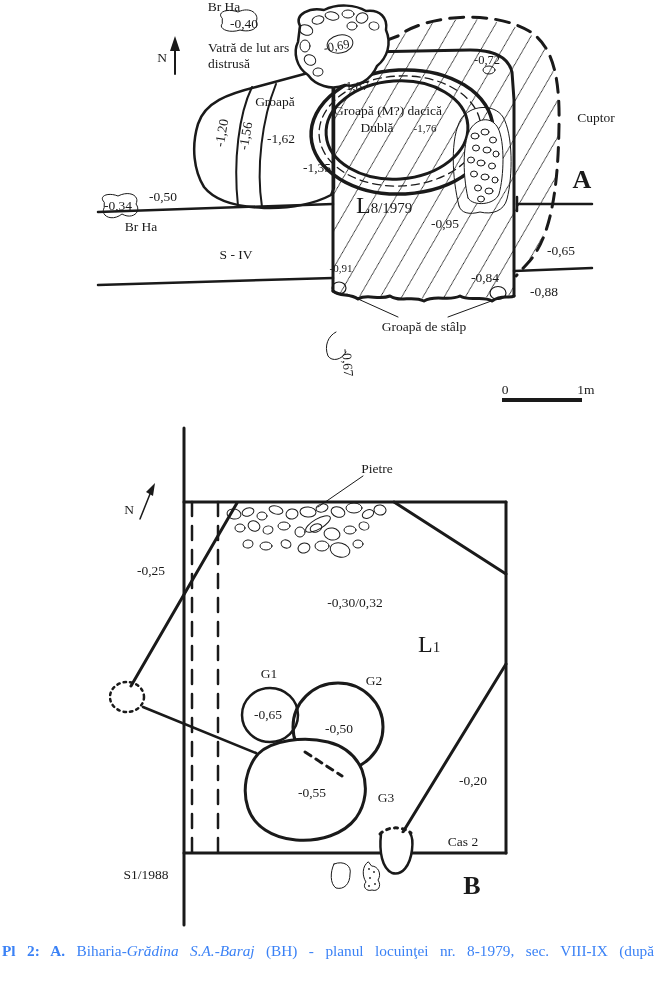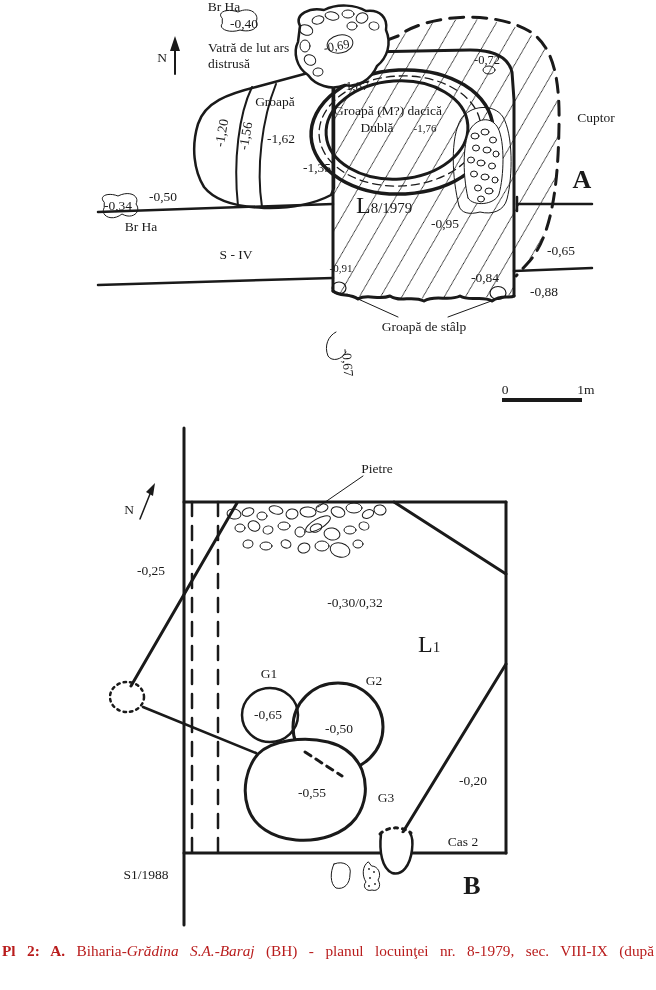--- a/index.html
+++ b/index.html
@@ -5,21 +5,21 @@
   html,body{margin:0;padding:0;background:#fff;width:656px;height:990px;overflow:hidden;}
   body{font-family:"Liberation Serif","DejaVu Serif",serif;color:#1a1a1a;}
   .figure-wrap{position:relative;width:656px;height:770px;background:#fff;}
   svg{display:block;}
   svg text{font-family:"Liberation Serif","DejaVu Serif",serif;fill:#1a1a1a;font-size:13.5px;}
   .lbl-sm{font-size:11px;}
   .lbl-md{font-size:12.5px;}
   .plan-letter{font-size:26px;font-weight:bold;}
   .big-l{font-size:24px;}
   .sub-l{font-size:15px;}
-  .caption{position:absolute;left:2px;right:2px;top:941px;font-size:15.3px;line-height:20px;color:#b91c1c;}
+  .caption{position:absolute;left:2px;right:2px;top:941px;font-size:15.3px;line-height:20px;color:#3b82f6;}
   .cap-line1{text-align:justify;text-align-last:justify;}
   .cap-line2{text-align:left;}
 </style>
 </head>
 <body>
 
 <div class="figure-wrap">
 <svg width="656" height="938" viewBox="0 0 656 938">
   <defs>
     <pattern id="hatchA" width="26" height="26" patternUnits="userSpaceOnUse" patternTransform="rotate(-15)">

